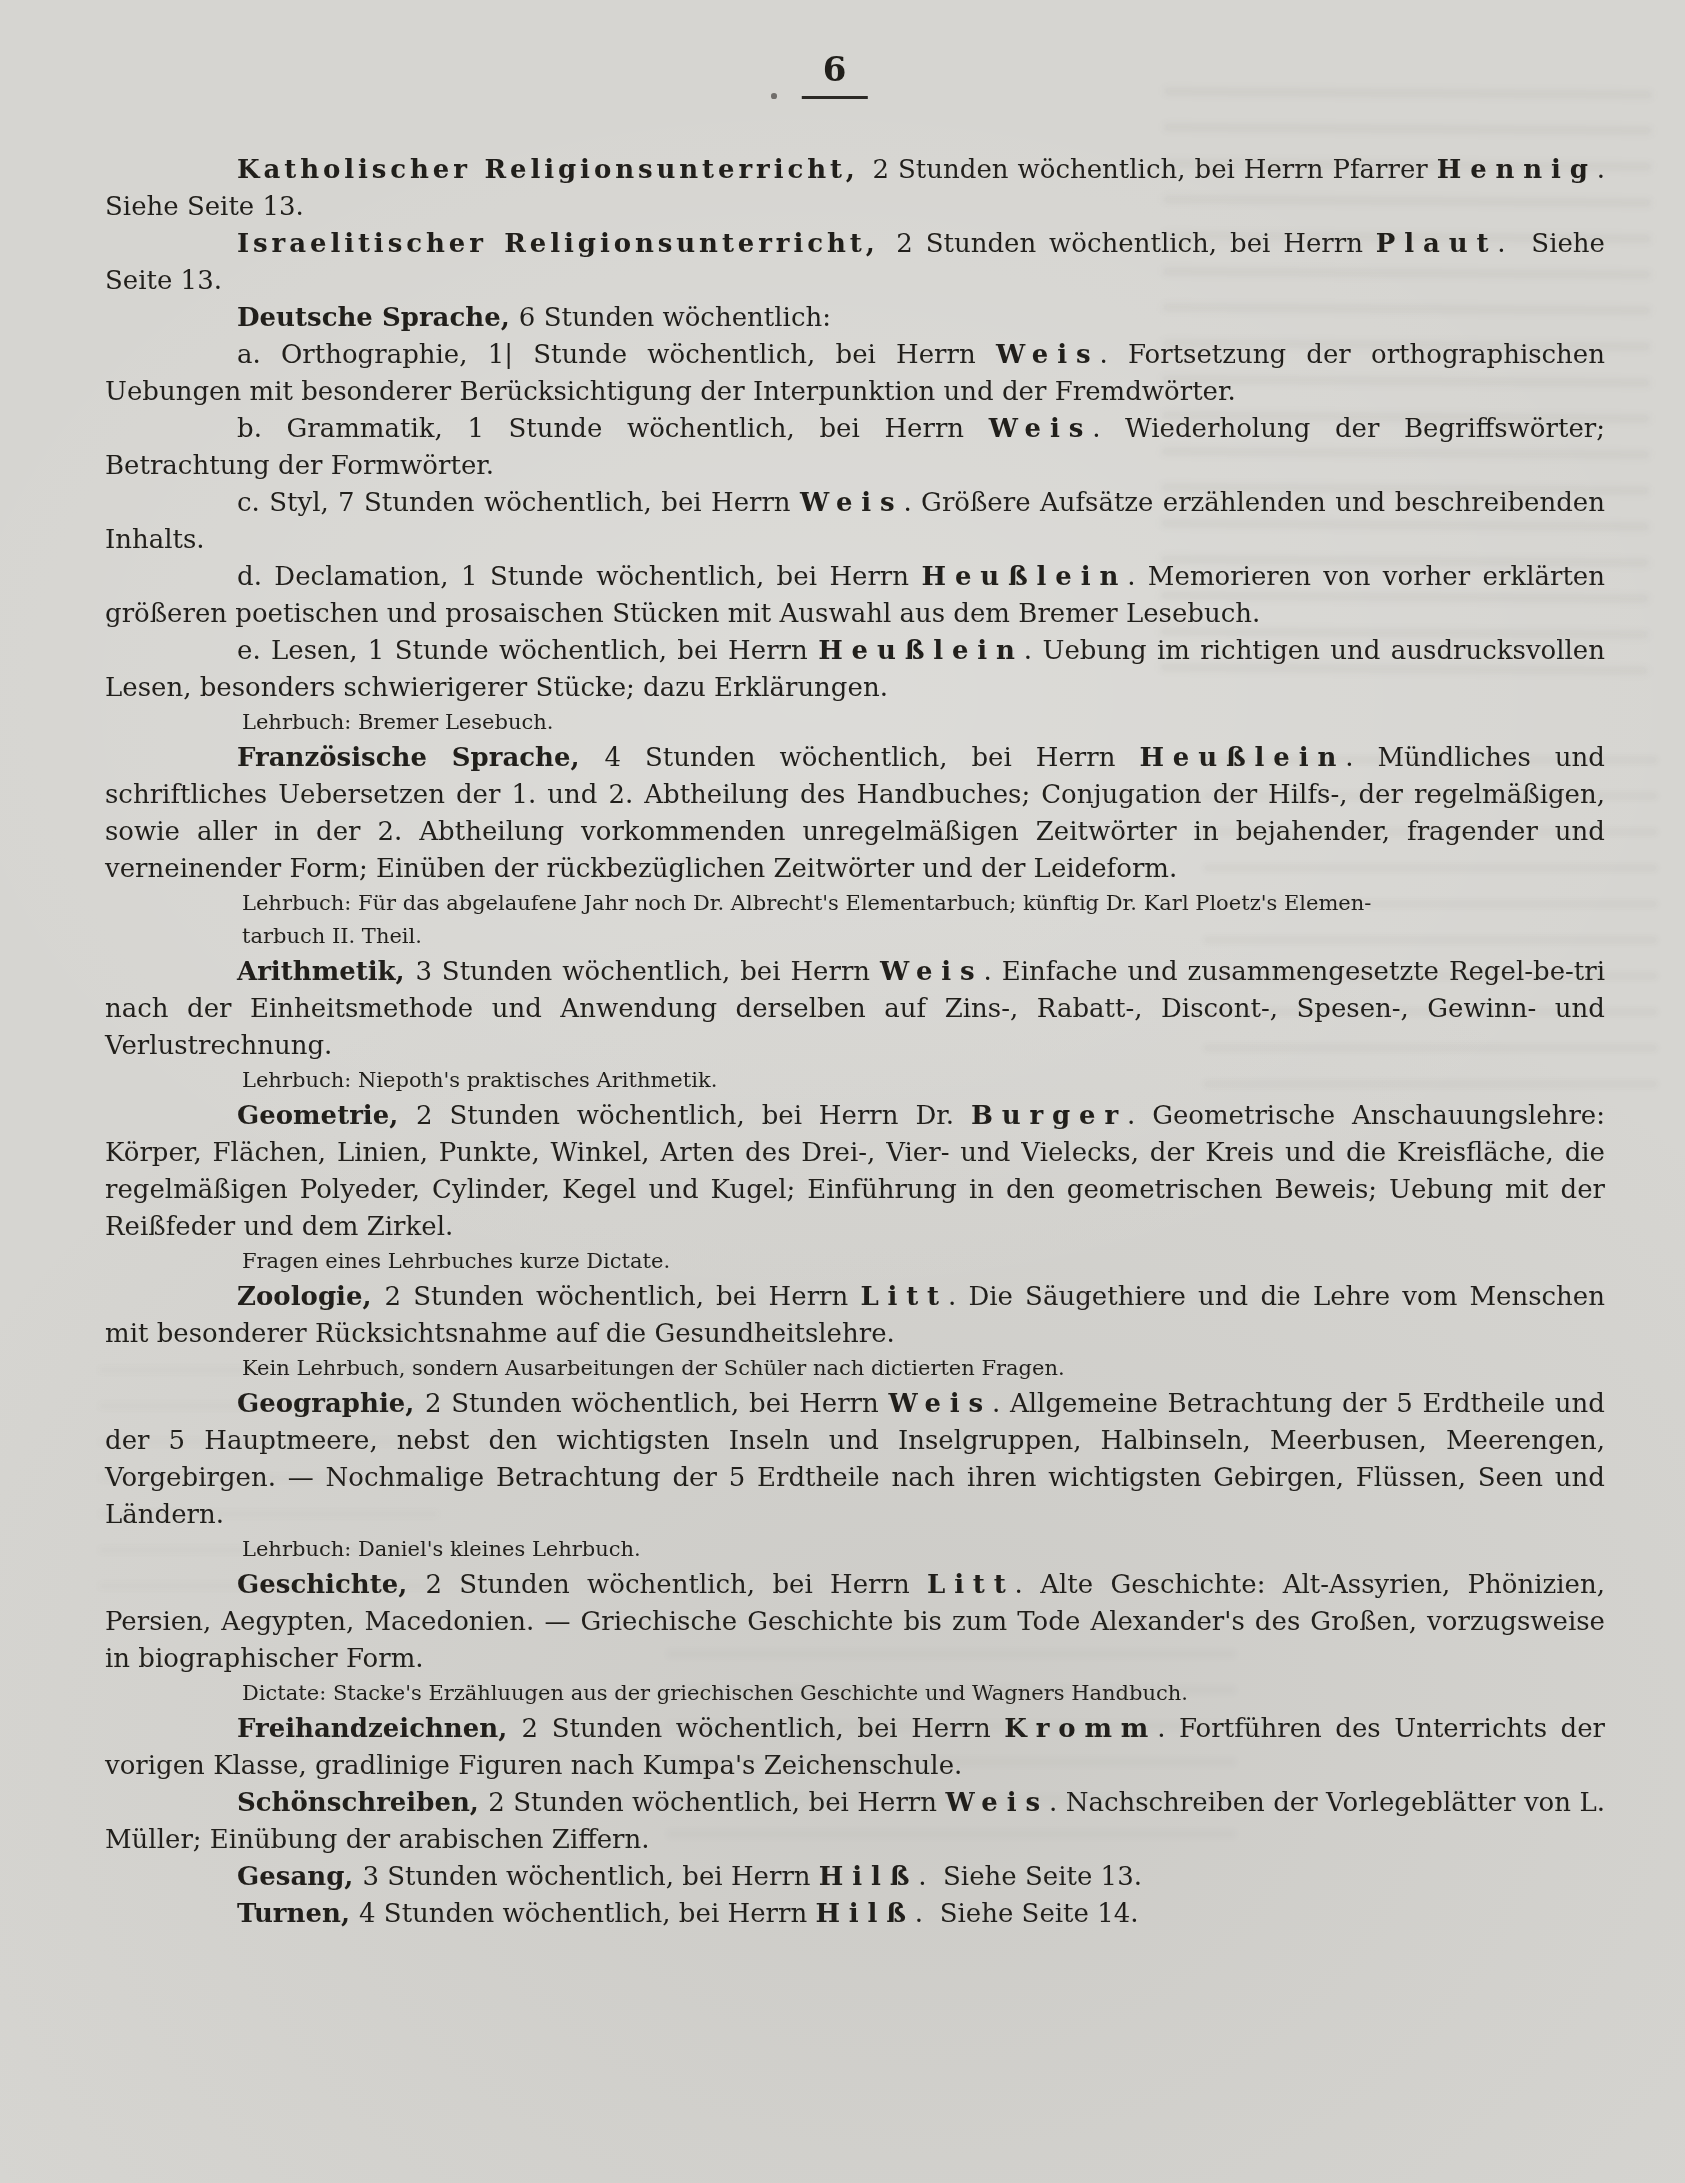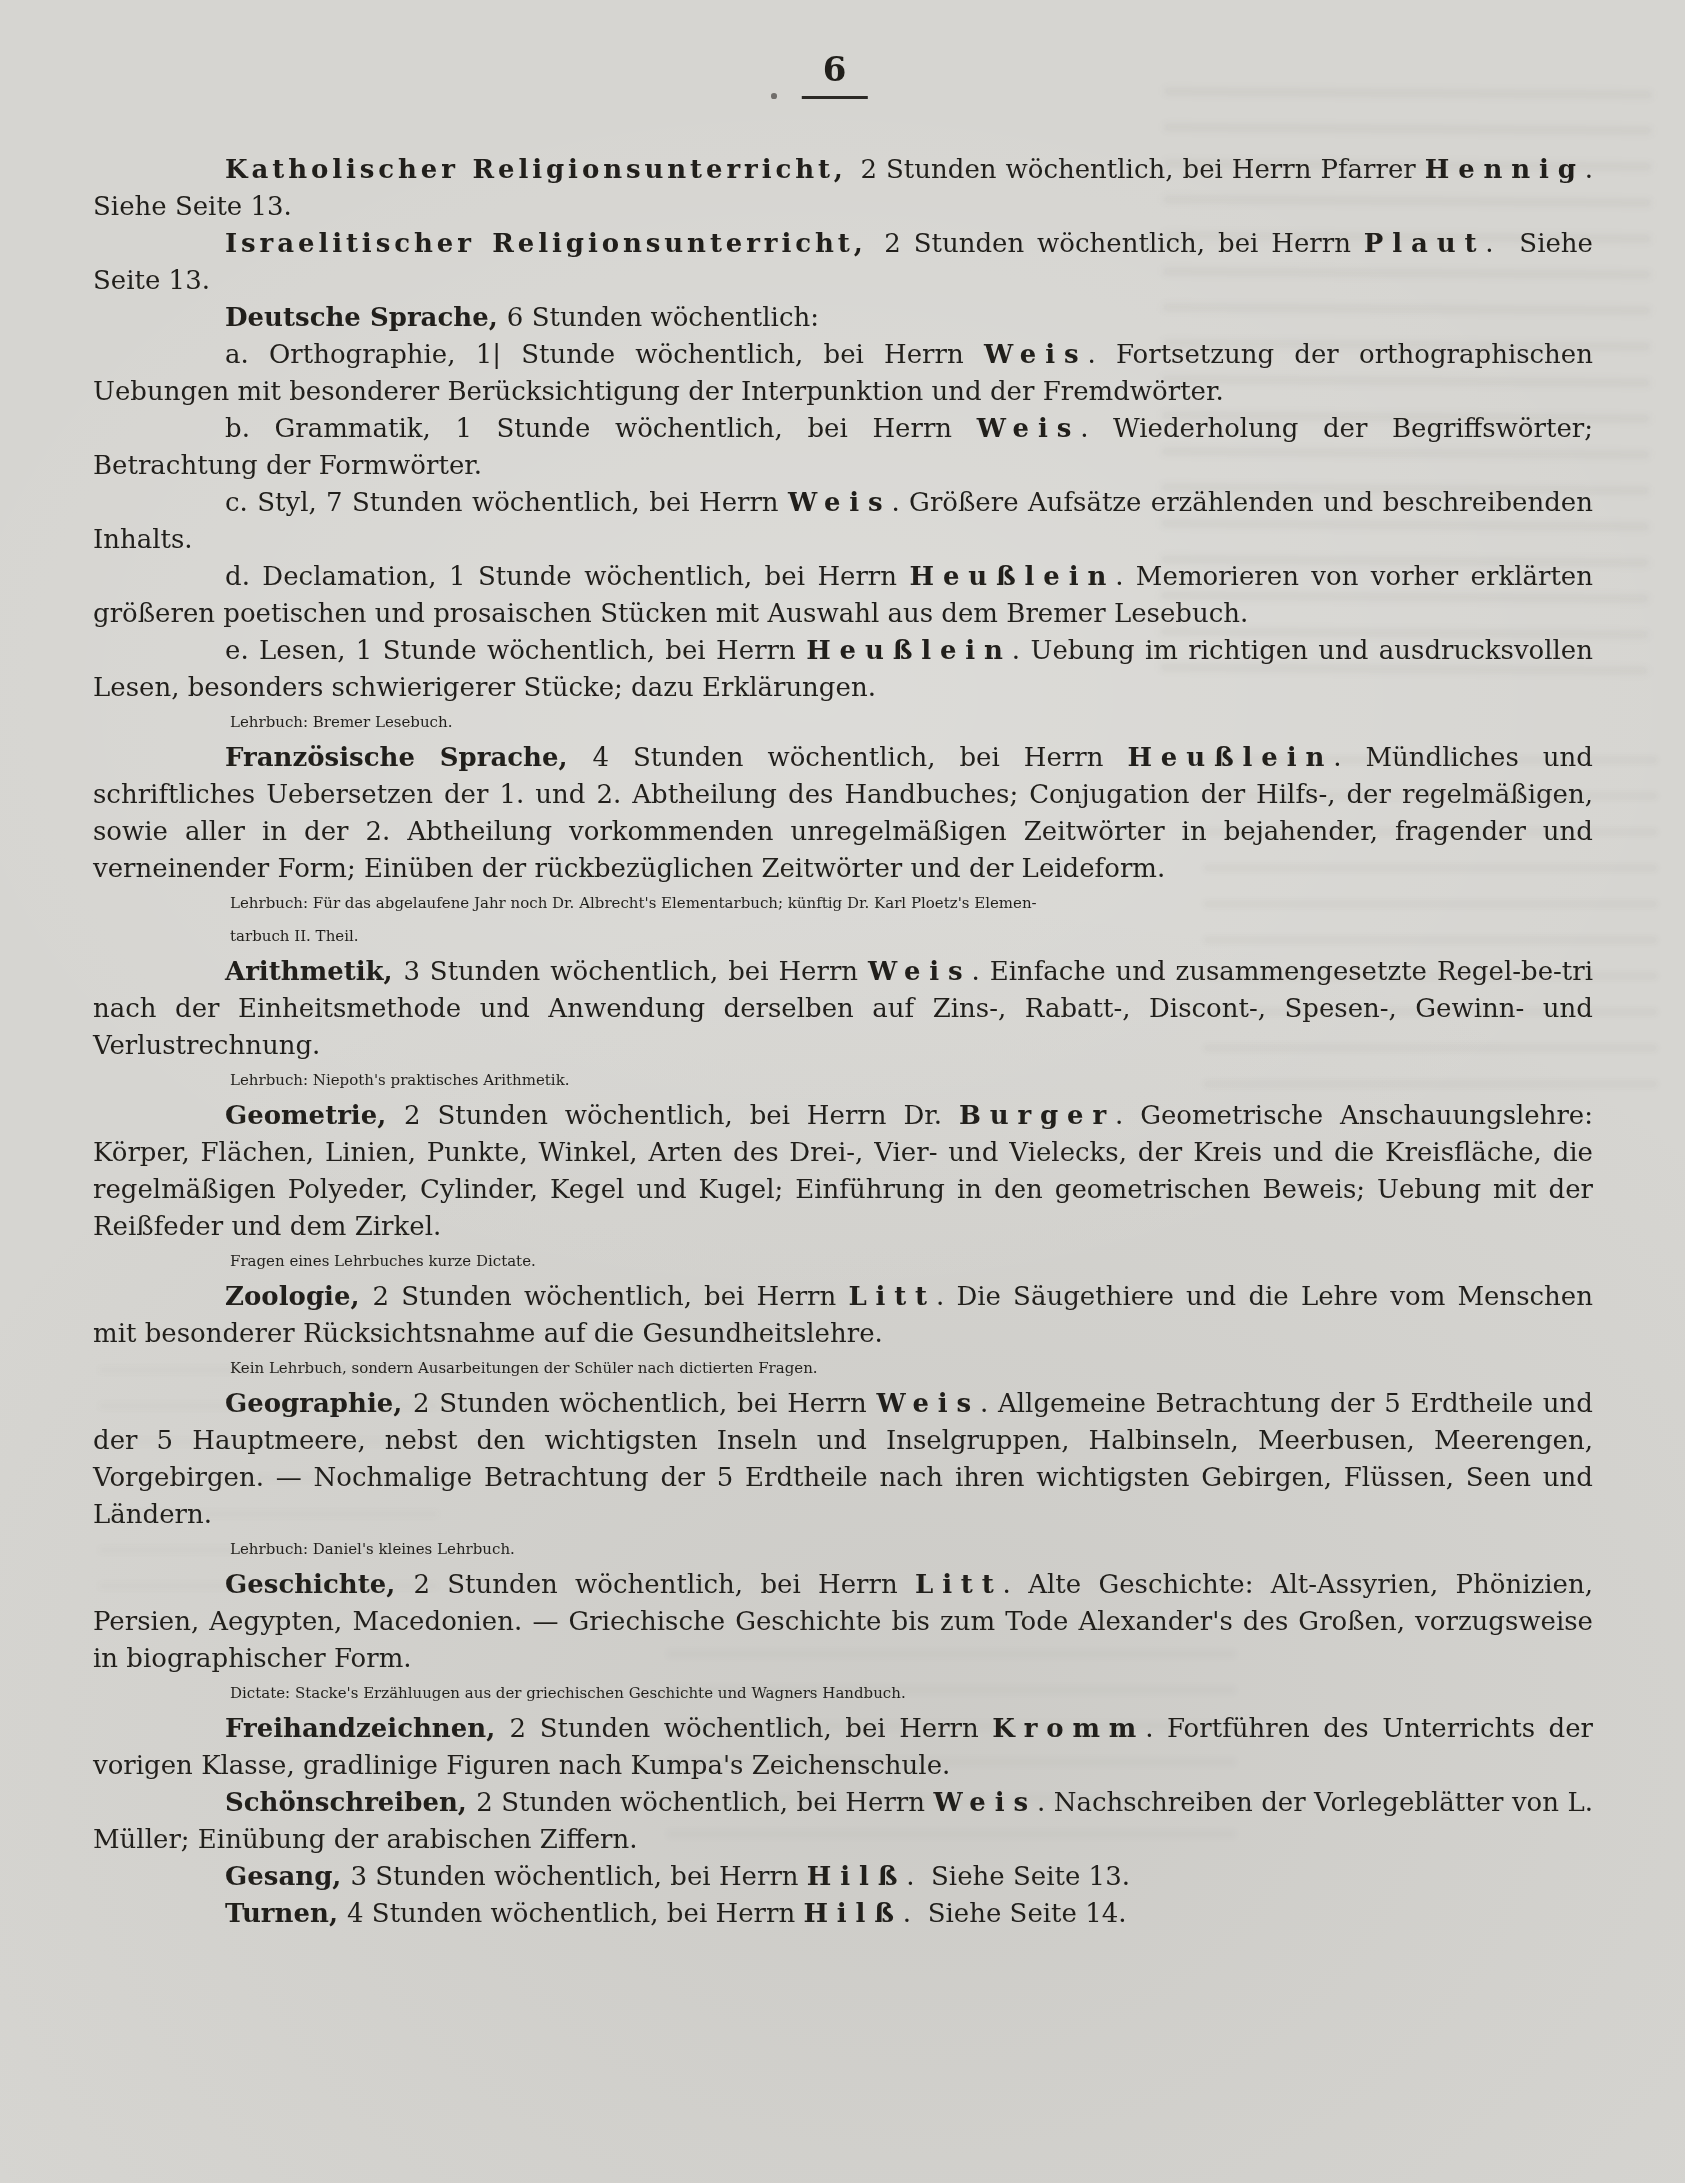--- a/index.html
+++ b/index.html
@@ -33,29 +33,29 @@
     font-size:34px;line-height:39px;font-weight:bold;
     padding:0 21px 6.5px;border-bottom:3.3px solid #2b2925;
     letter-spacing:0.8px;
   }
   .ink-speck{
     position:absolute;top:93px;left:771px;width:5.7px;height:5.7px;border-radius:50%;
     background:#3a3834;opacity:.65;
   }
 
   .content{
-    position:absolute;top:151px;left:93px;width:1500px;
+    position:absolute;top:151px;left:105px;width:1500px;
     font-size:26px;line-height:37px;
     text-align:justify;
     text-rendering:optimizeLegibility;
   }
   p.para{margin:0;}
   p.entry{text-indent:132px;}
   p.small{
-    font-size:15px;line-height:33px;
+    font-size:21px;line-height:33px;
     margin-left:137px;text-align:left;text-indent:0;
   }
   .run-b{font-weight:700;}
   .run-sp{letter-spacing:.34em;font-weight:600;}
   .run-spb{font-weight:700;letter-spacing:.15em;}
 </style>
 </head>
 <body>
 
 <div class="page">

